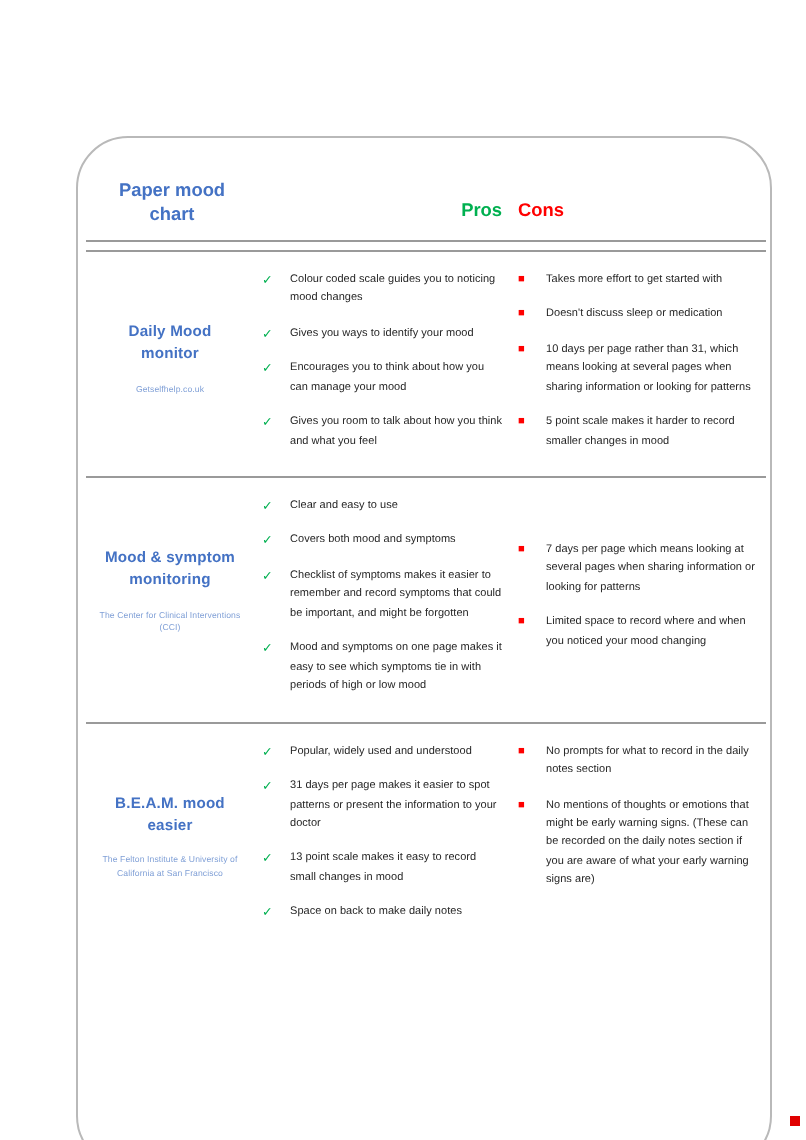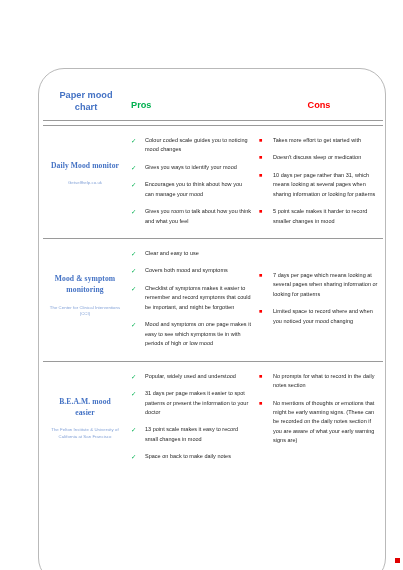--- a/index.html
+++ b/index.html
@@ -50,22 +50,22 @@
 
   thead th {
     padding: 8px 4px 6px 4px;
     vertical-align: top;
     font-weight: bold;
     font-size: 9.2px;
     line-height: 1.35;
     border-bottom: 1px solid #9a9a9a;
   }
   .hdr-label { color: #4472C4; text-align: center; padding-left: 6px !important; }
-  .hdr-pros  { color: #00B050; text-align: left; padding-top: 18px !important; }
-  .hdr-cons  { color: #FF0000; text-align: center; padding-top: 18px !important; }
+  .hdr-pros  { color: #00B050; text-align: right; padding-top: 18px !important; }
+  .hdr-cons  { color: #FF0000; text-align: left; padding-top: 18px !important; }
 
   
   tbody tr.rule-row td {
     padding: 0;
     height: 4px;
     border-bottom: 1px solid #9a9a9a;
   }
 
   tbody tr.data-row > td {
     vertical-align: top;
@@ -81,21 +81,20 @@
     padding-top: 34px !important;
     padding-left: 6px !important;
     padding-right: 6px !important;
   }
   .row-label .title {
     color: #4472C4;
     font-weight: bold;
     font-size: 7.6px;
     line-height: 1.5;
     letter-spacing: .1px;
-    font-family: Liberation Serif, serif;
   }
   .row-label .source {
     margin-top: 9px;
     color: #7f9fd6;
     font-size: 4.3px;
     line-height: 1.5;
     letter-spacing: .05px;
   }
 
   

